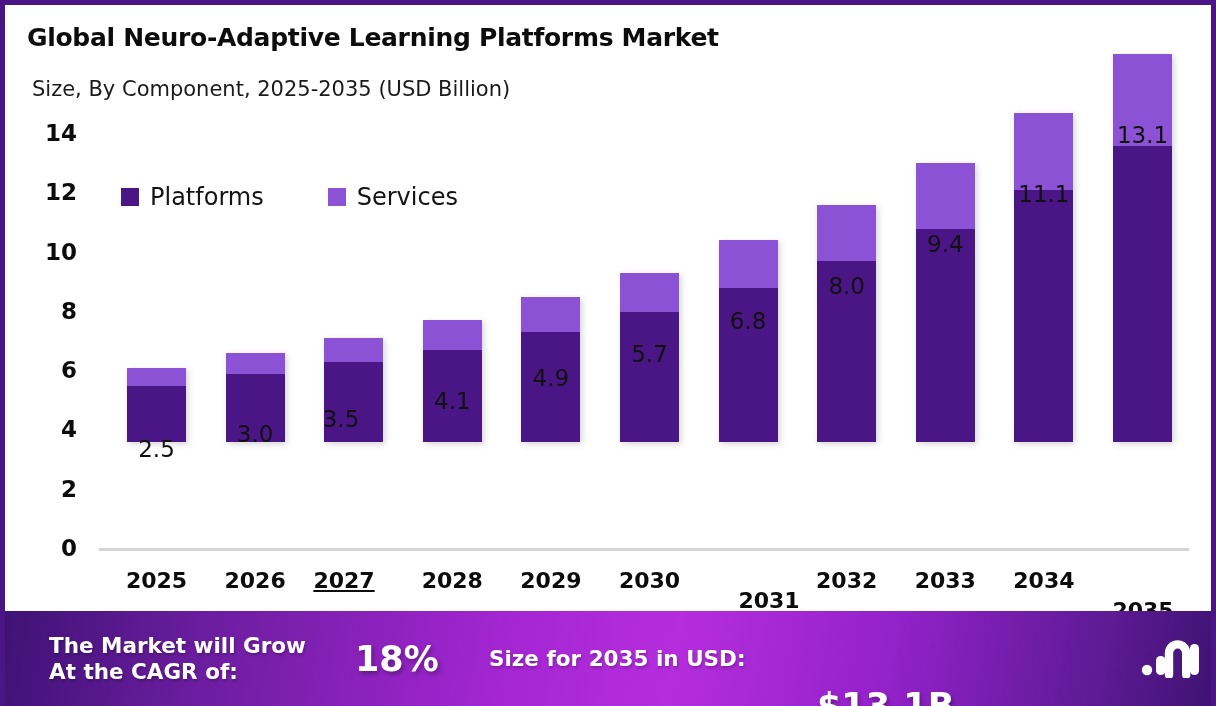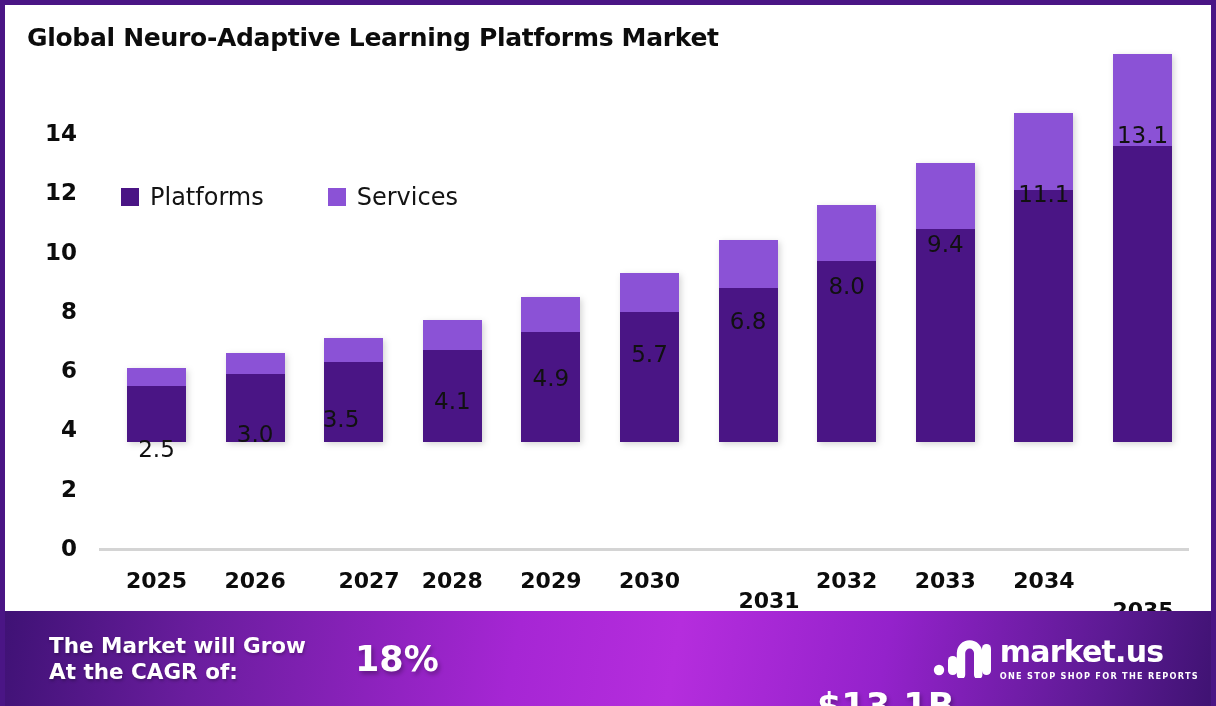--- a/index.html
+++ b/index.html
@@ -199,20 +199,21 @@
     margin-top: 4px;
     white-space: nowrap;
   }
 </style>
 </head>
 <body>
 
 <div id="root">
 
   <div id="title">Global Neuro-Adaptive Learning Platforms Market</div>
+  <div id="subtitle">Size, By Component, 2025-2035 (USD Billion)</div>
 
   <div id="plot">
     <div id="y-axis">
         <div class="ytick" style="top: 543px;">0</div>
         <div class="ytick" style="top: 483.714px;">2</div>
         <div class="ytick" style="top: 424.429px;">4</div>
         <div class="ytick" style="top: 365.143px;">6</div>
         <div class="ytick" style="top: 305.857px;">8</div>
         <div class="ytick" style="top: 246.571px;">10</div>
         <div class="ytick" style="top: 187.286px;">12</div>
@@ -272,21 +273,21 @@
         <div class="bar-label" style="left: 988.9px; top: 175.964px;">11.1</div>
         <div class="bar-stack" style="left: 1108px;">
           <div class="seg-services" style="height: 91.8929px; background: rgb(139, 82, 214);"></div>
           <div class="seg-software" style="height: 296.429px; background: rgb(74, 21, 133);"></div>
         </div>
         <div class="bar-label" style="left: 1087.5px; top: 116.679px;">13.1</div>
       </div>
     <div id="x-axis">
         <div class="xtick" style="left: 101.5px;">2025</div>
         <div class="xtick" style="left: 200.1px;">2026</div>
-        <div class="xtick" style="left: 314px;">2027</div>
+        <div class="xtick" style="left: 289px; text-decoration: underline;">2027</div>
         <div class="xtick" style="left: 397.3px;">2028</div>
         <div class="xtick" style="left: 495.9px;">2029</div>
         <div class="xtick" style="left: 594.5px;">2030</div>
         <div class="xtick" style="left: 714px; margin-top: 20px;">2031</div>
         <div class="xtick" style="left: 791.7px;">2032</div>
         <div class="xtick" style="left: 890.3px;">2033</div>
         <div class="xtick" style="left: 988.9px;">2034</div>
         <div class="xtick" style="left: 1088px; margin-top: 30px;">2035</div>
       </div>
   </div>
@@ -302,32 +303,29 @@
       </div>
     </div>
 
   <div id="footer">
     <div id="foot-cagr-label" class="foot-text">
         <div>The Market will Grow</div>
         <div>At the CAGR of:</div>
       </div>
     <div id="foot-cagr-value" class="foot-value">18%</div>
     <div id="foot-size-label" class="foot-text">
+        <div>Size for 2035 in USD:</div>
       </div>
     <div id="foot-size-value" class="foot-value">$13.1B</div>
 
     <div id="logo">
       <span id="logo-mark">
         <svg width="58" height="42" viewBox="0 0 58 42" aria-hidden="true">
           <circle cx="6" cy="34" r="5.2" fill="#ffffff"></circle>
           <rect x="15" y="20" width="9.5" height="19" rx="4.6" fill="#ffffff"></rect>
           <path d="M28 39 L28 17 A8.6 8.6 0 0 1 45.2 17 L45.2 39" fill="none" stroke="#ffffff" stroke-width="8.4" stroke-linecap="round"></path>
           <rect x="49" y="8" width="9" height="31" rx="4.4" fill="#ffffff"></rect>
         </svg>
       </span>
-      <span id="logo-words">
-        <span id="logo-name">market.us</span>
-        <span id="logo-tagline">ONE STOP SHOP FOR THE REPORTS</span>
-      </span>
     </div>
   </div>
 
 </div>
 
 </body></html>

